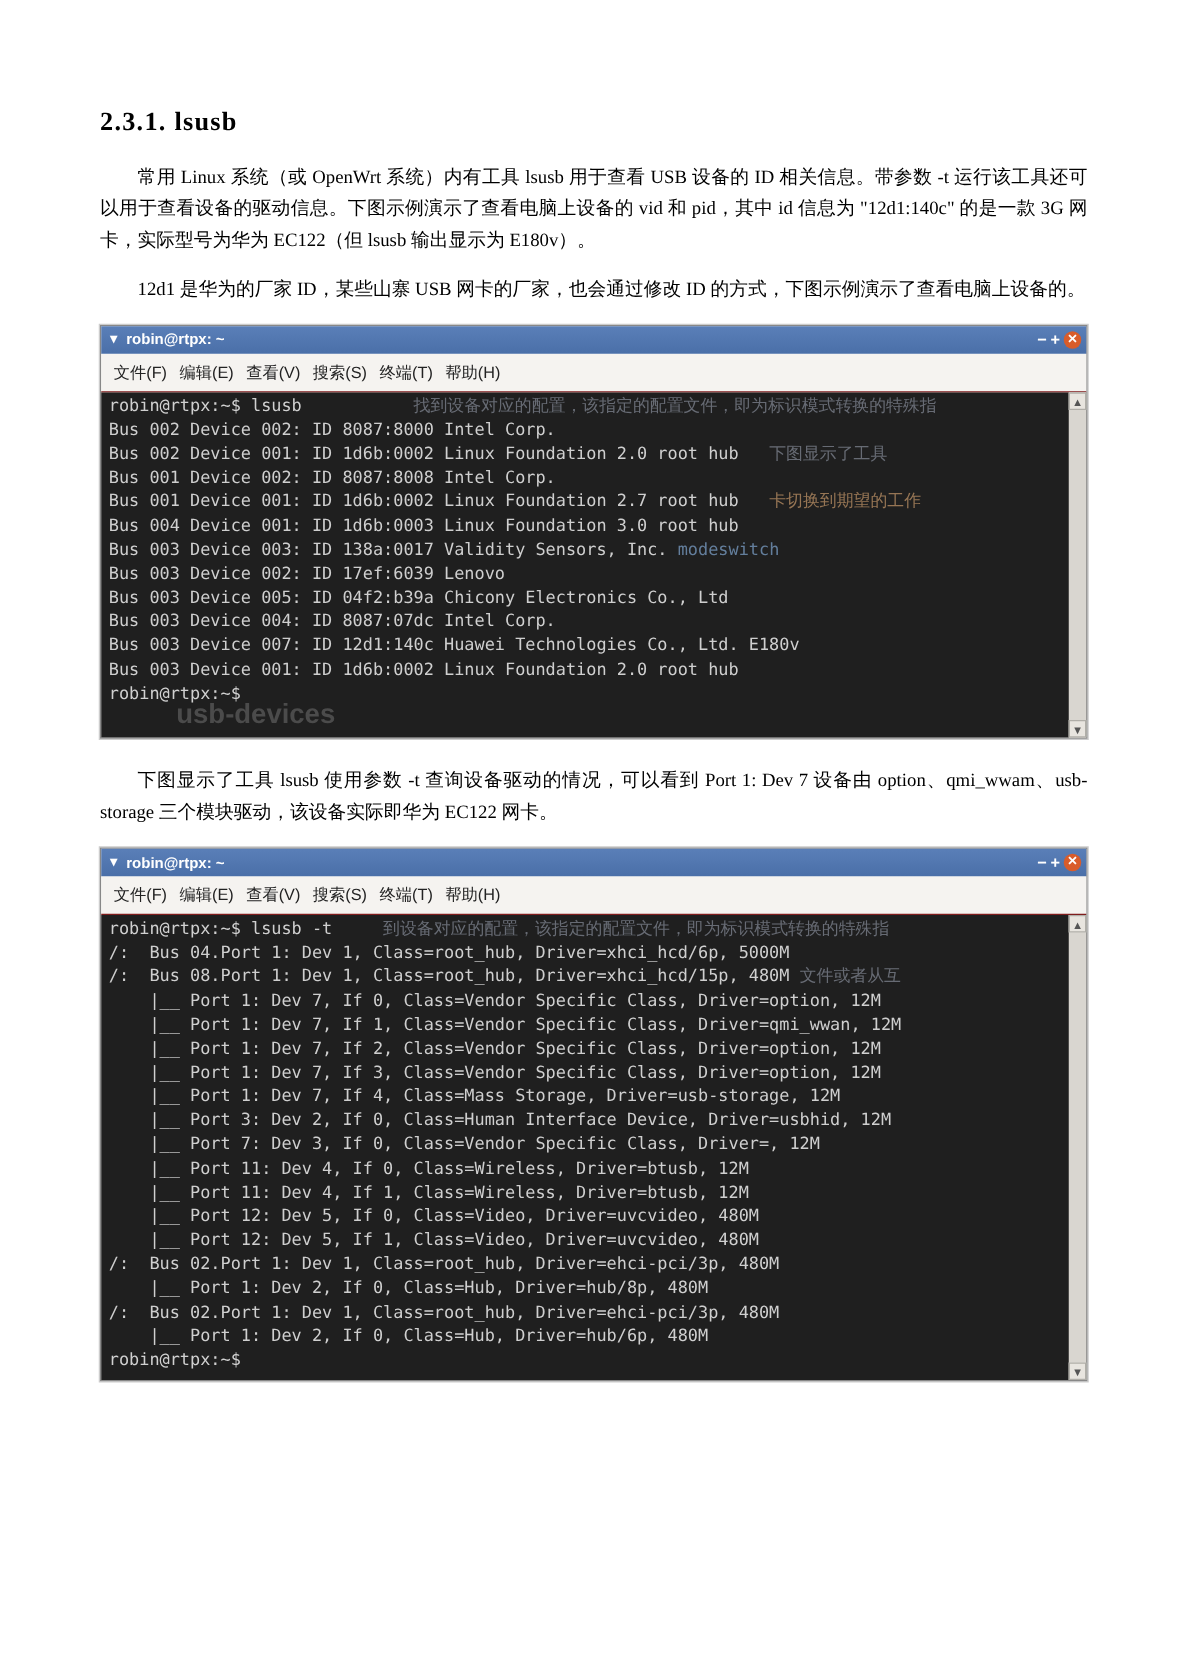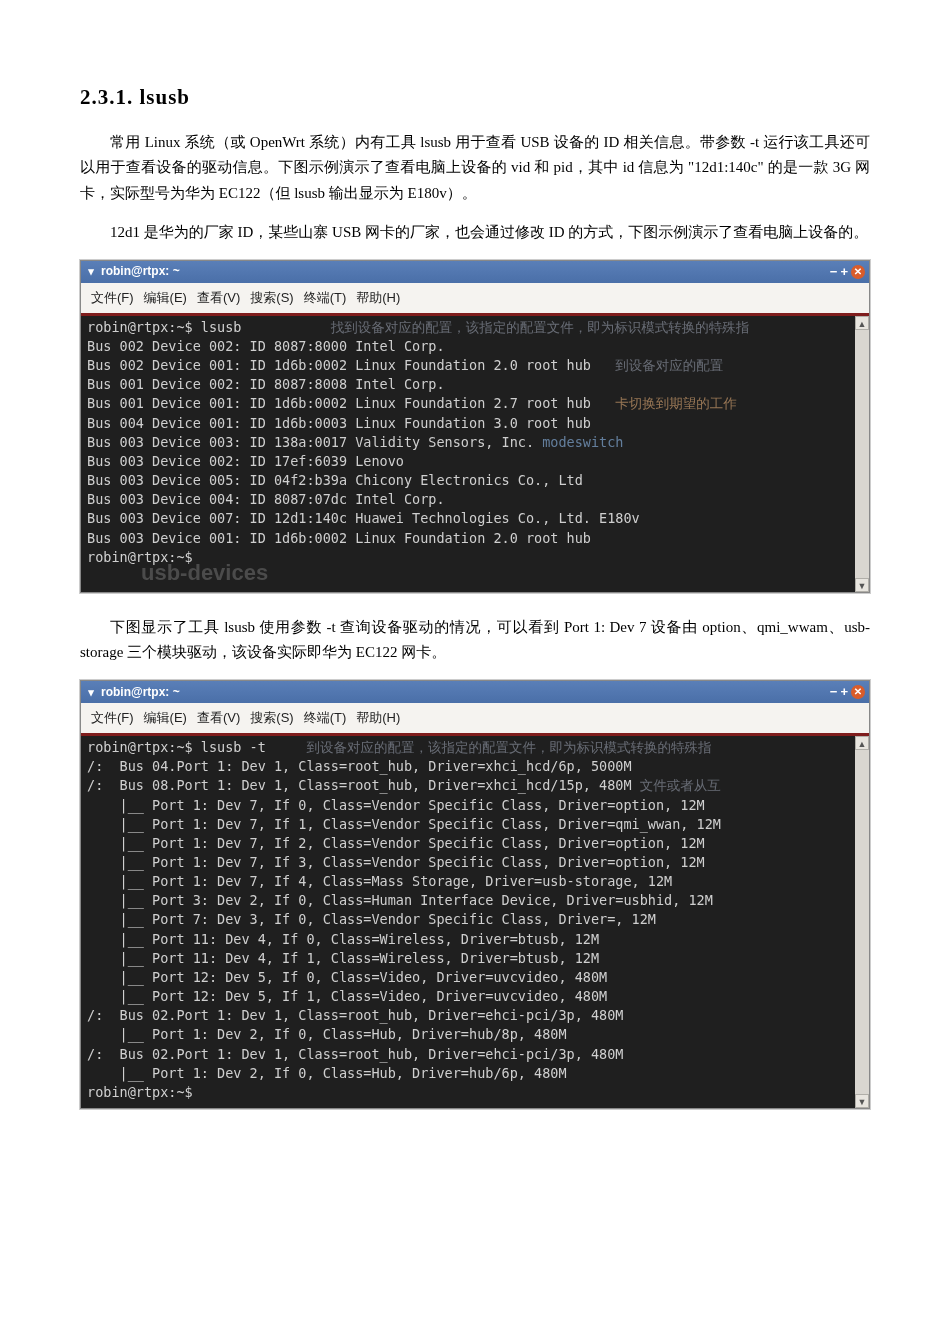--- a/index.html
+++ b/index.html
@@ -75,21 +75,21 @@
     text-align: center;
     font-weight: bold;
   }
   .menubar {
     display: flex;
     gap: 10px;
     padding: 4px 10px;
     font-family: "SimSun", sans-serif;
     font-size: 13px;
     background: #f5f3f0;
-    border-bottom: 3px solid #7f1d1d;
+    border-bottom: 1px solid #7f1d1d;
     color: #222;
   }
   .menubar span { }
   .terminal {
     background: #1f1f1f;
     color: #cfcfcf;
     font-family: "DejaVu Sans Mono", "Consolas", monospace;
     font-size: 13.5px;
     line-height: 1.42;
     padding: 2px 6px 6px 6px;
@@ -165,21 +165,21 @@
     <span>文件(F)</span>
     <span>编辑(E)</span>
     <span>查看(V)</span>
     <span>搜索(S)</span>
     <span>终端(T)</span>
     <span>帮助(H)</span>
   </div>
   <div class="terminal-wrap">
     <div class="terminal"><span class="prompt">robin@rtpx:~$ lsusb</span><span class="ghost-line">           <span>找到设备对应的配置，该指定的配置文件，即为标识模式转换的特殊指</span></span>
 <span>Bus 002 Device 002: ID 8087:8000 Intel Corp.</span>
-<span>Bus 002 Device 001: ID 1d6b:0002 Linux Foundation 2.0 root hub</span><span class="ghost-line">   <span>到设备对应的配置</span></span>
+<span>Bus 002 Device 001: ID 1d6b:0002 Linux Foundation 2.0 root hub</span><span class="ghost-line">   <span>下图显示了工具</span></span>
 <span>Bus 001 Device 002: ID 8087:8008 Intel Corp.</span>
 <span>Bus 001 Device 001: ID 1d6b:0002 Linux Foundation 2.7 root hub</span><span class="ghost-word-orange">   <span>卡切换到期望的工作</span></span>
 <span>Bus 004 Device 001: ID 1d6b:0003 Linux Foundation 3.0 root hub</span>
 <span>Bus 003 Device 003: ID 138a:0017 Validity Sensors, Inc.</span><span class="ghost-word-blue"> <span>modeswitch</span></span>
 <span>Bus 003 Device 002: ID 17ef:6039 Lenovo</span>
 <span>Bus 003 Device 005: ID 04f2:b39a Chicony Electronics Co., Ltd</span>
 <span>Bus 003 Device 004: ID 8087:07dc Intel Corp.</span>
 <span>Bus 003 Device 007: ID 12d1:140c Huawei Technologies Co., Ltd. E180v</span>
 <span>Bus 003 Device 001: ID 1d6b:0002 Linux Foundation 2.0 root hub</span>
 <span class="prompt">robin@rtpx:~$</span>

